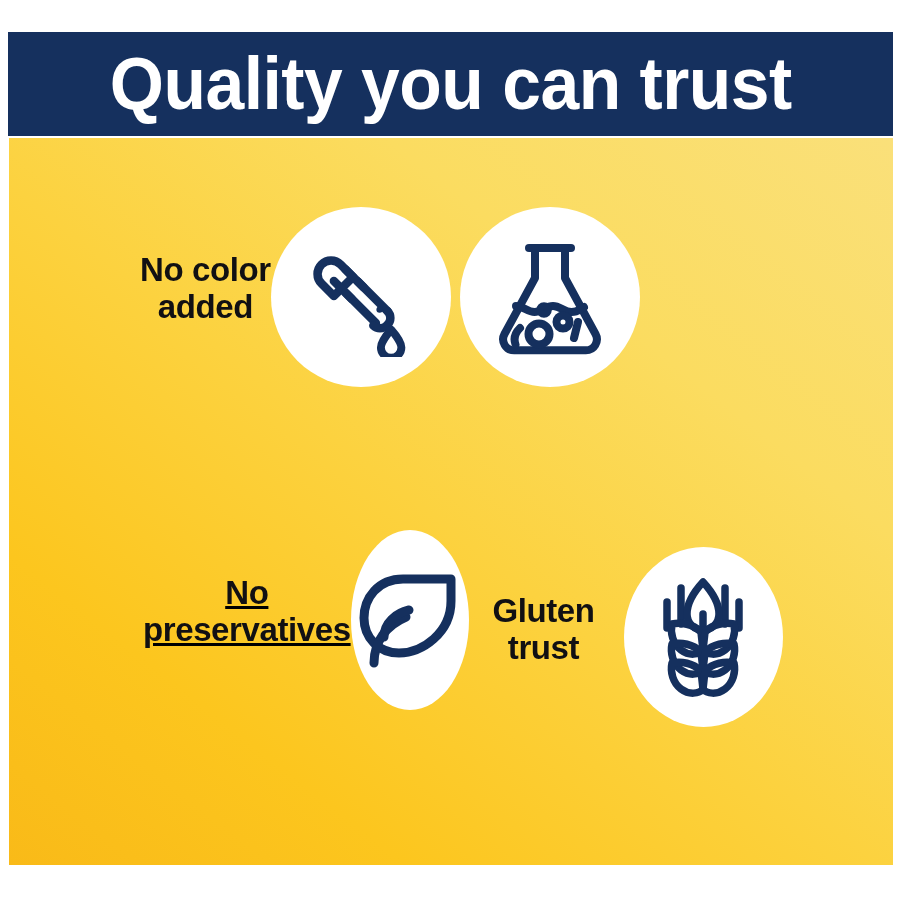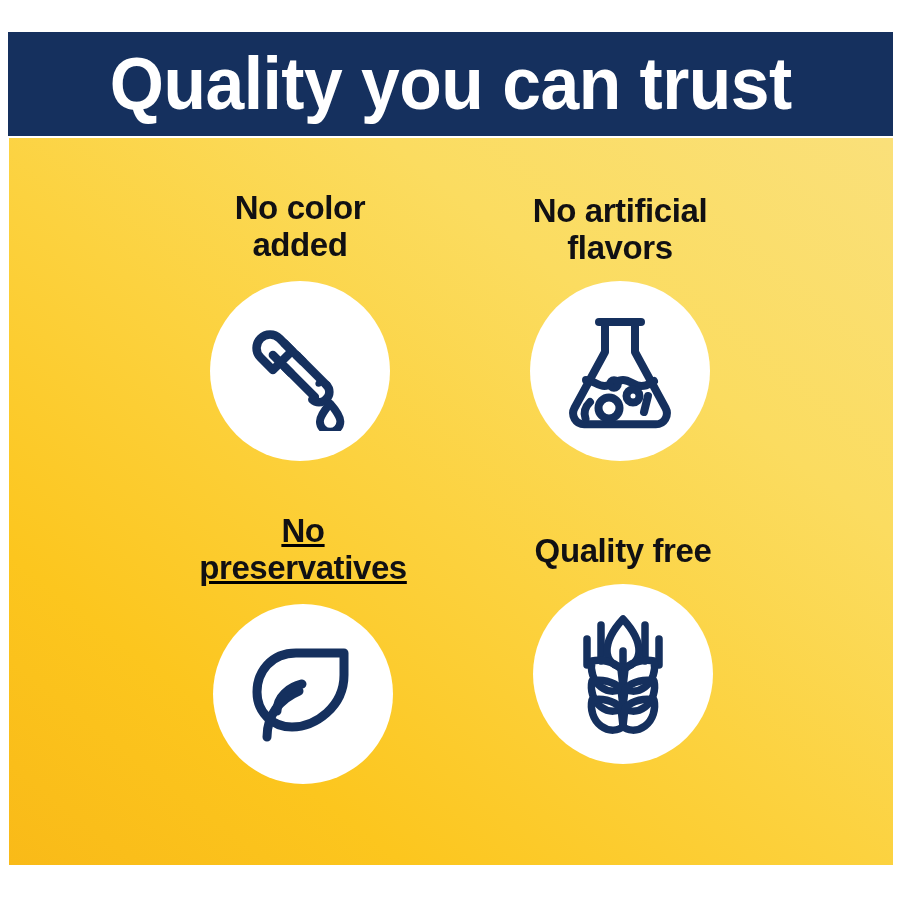--- a/index.html
+++ b/index.html
@@ -65,21 +65,21 @@
         #fbdc60 72%,
         #fae07a 100%);
     overflow: hidden;
   }
 
   
   .feature {
     position: absolute;
     width: 320px;
     display: flex;
-    flex-direction: column;
+    flex-direction: row;
     align-items: center;
   }
   .feature-label {
     color: #111013;
     font-family: "Liberation Sans", sans-serif;
     font-weight: bold;
     font-size: 33px;
     line-height: 1.12;
     text-align: center;
     white-space: pre-line;
@@ -139,22 +139,20 @@
             <path d="M86.6 74.2 a9.5 9.5 0 0 1 0 13.4 l-0.9 0.9 a9.5 9.5 0 0 1 -13.4 0"></path>
             <circle cx="78.6" cy="72.6" r="3.2" fill="#15305e" stroke="none"></circle>
 
             <path d="M92 94 c0 0 -11 12.4 -11 19.2 a11 11 0 0 0 22 0 C103 106.4 92 94 92 94 Z" transform="translate(-1,-4) scale(0.93) translate(6,10)"></path>
           </svg>
         </span>
       </div>
     </div>
 
     <div class="feature" id="feature-1">
-      <div class="feature-label">No artificial
-flavors</div>
       <div class="icon-badge">
         <span>
           <svg width="118" height="122" viewBox="0 0 118 122" fill="none" stroke="#15305e" stroke-width="8" stroke-linecap="round" stroke-linejoin="round">
 
             <path d="M38 12 h42"></path>
 
             <path d="M44 12 v30 L13.5 98 a11 11 0 0 0 9.7 16.3 h71.6 A11 11 0 0 0 104.5 98 L74 42 V12"></path>
 
             <path d="M25 70 c7 0 11.5 6 18.5 6 s11.5 -6 18.5 -6 s11.5 6 18.5 6 s8 -3 12.5 -5"></path>
 
@@ -180,21 +178,21 @@
 
             <path d="M23 102 C23 80 36 64 55 56"></path>
 
             <path d="M33 76 c0 -14 12 -24 25 -27"></path>
           </svg>
         </span>
       </div>
     </div>
 
     <div class="feature" id="feature-3">
-      <div class="feature-label">Quality free</div>
+      <div class="feature-label">Gluten trust</div>
       <div class="icon-badge">
         <span>
           <svg width="110" height="130" viewBox="0 0 110 130" fill="none" stroke="#15305e" stroke-width="7.5" stroke-linecap="round" stroke-linejoin="round">
 
             <path d="M19 30 v26"></path>
             <path d="M91 30 v26"></path>
             <path d="M33 16 v36"></path>
             <path d="M77 16 v36"></path>
 
             <path d="M55 42 v76"></path>

